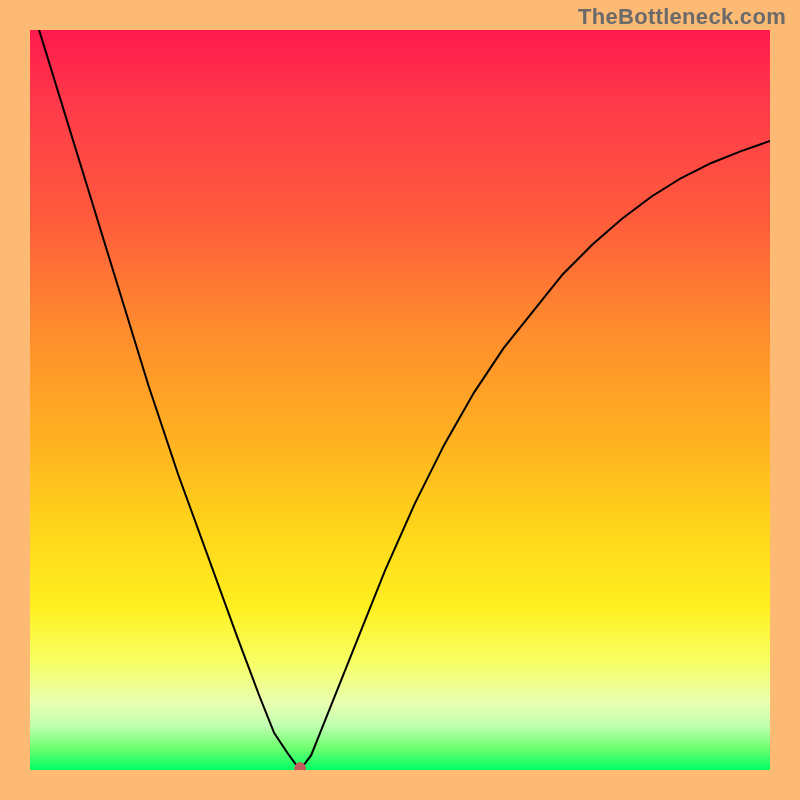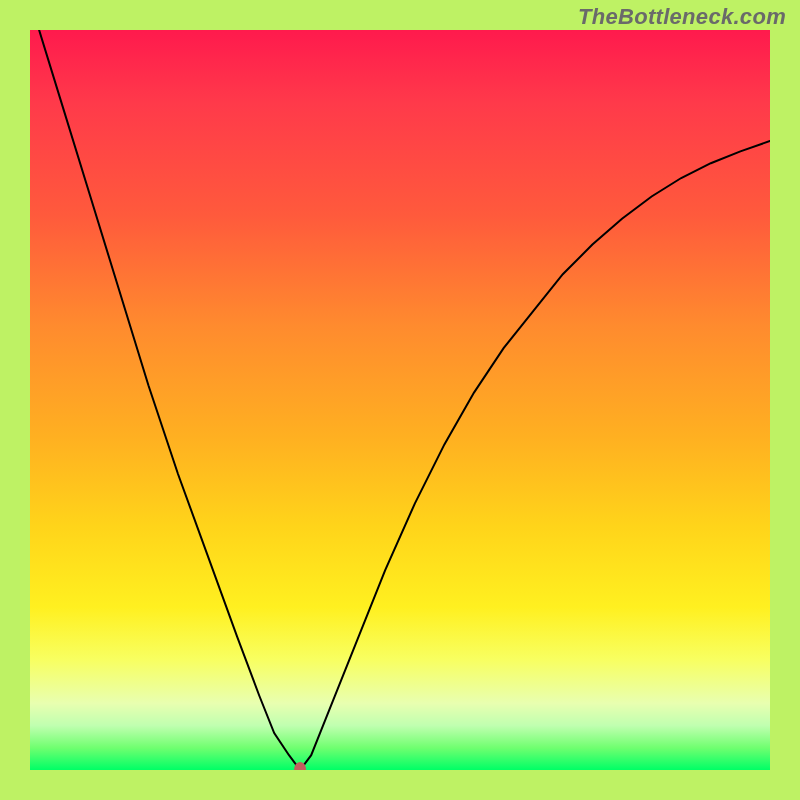--- a/index.html
+++ b/index.html
@@ -8,22 +8,21 @@
     width: 800px;
     height: 800px;
     overflow: hidden;
     background: #000;
     font-family: Arial, Helvetica, sans-serif;
   }
   .frame {
     position: relative;
     width: 800px;
     height: 800px;
-    background: #bef264;
-    font-style: italic;
+    background: #fdba74;
   }
   .plot-area {
     position: absolute;
     left: 30px;
     top: 30px;
     width: 740px;
     height: 740px;
     
     background: linear-gradient(
       to bottom,

